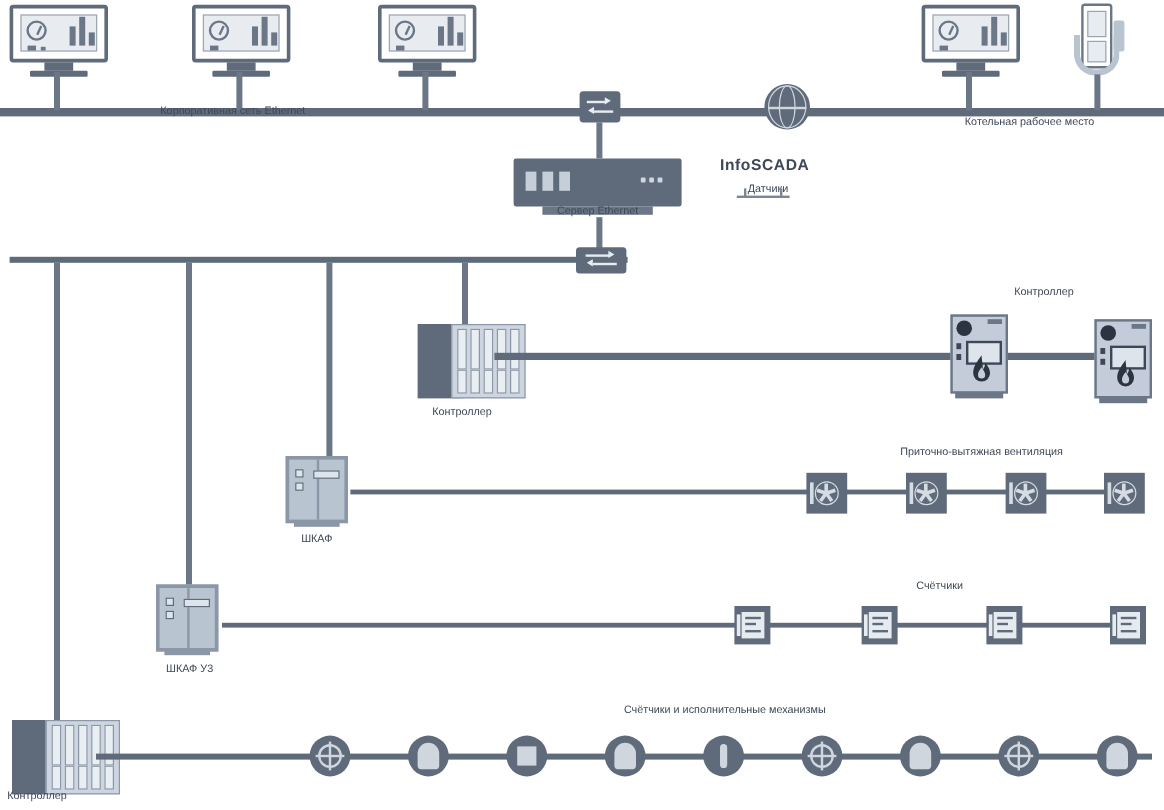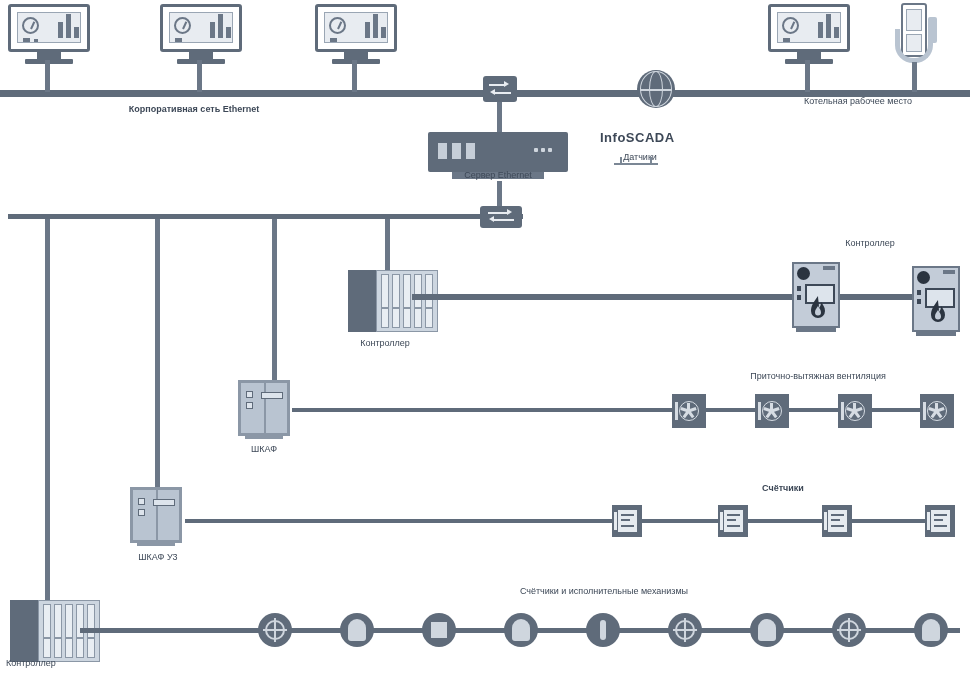--- a/index.html
+++ b/index.html
@@ -163,21 +163,21 @@
   <div class="mob" style="left:893px;top:3px;">
     <div class="keys"></div>
     <div class="body">
       <div class="sc"></div>
       <div class="kb"></div>
     </div>
     <div class="grip"></div>
   </div>
   <div class="wire" style="left:912px;top:62px;width:5px;height:30px;"></div>
 
-  <div class="lbl c" style="left:194px;top:104px;font-weight:bold;">Корпоративная сеть Ethernet</div>
+  <div class="lbl c" style="left:194px;top:87px;">Корпоративная сеть Ethernet</div>
   <div class="lbl c" style="left:858px;top:96px;">Котельная рабочее место</div>
 
   <div class="sw" style="left:483px;top:76px;">
     <div class="ar" style="left:6px;top:8px;width:16px;"></div>
     <div class="ah" style="left:21px;top:5px;border-left:5px solid #e8ecf1;"></div>
     <div class="ar" style="left:12px;top:16px;width:16px;"></div>
     <div class="ah" style="left:7px;top:13px;border-right:5px solid #e8ecf1;"></div>
   </div>
 
   <div class="globe" style="left:637px;top:70px;">
@@ -320,21 +320,21 @@
   <div class="cab" style="left:130px;top:487px;">
     <div class="split"></div>
     <div class="btn" style="left:5px;top:8px;"></div>
     <div class="btn" style="left:5px;top:19px;"></div>
     <div class="disp"></div>
     <div class="plinth"></div>
   </div>
   <div class="lbl c" style="left:158px;top:552px;">ШКАФ У3</div>
 
   <div class="bus" style="left:185px;top:519px;width:770px;height:4px;"></div>
-  <div class="lbl c" style="left:783px;top:483px;font-weight:bold;">Счётчики</div>
+  <div class="lbl c" style="left:783px;top:483px;">Счётчики</div>
 
   <div class="meter" style="left:612px;top:505px;">
     <div class="edge"></div>
       <div class="face"></div>
     <div class="ln" style="left:9px;top:9px;width:13px;"></div>
     <div class="ln" style="left:9px;top:14px;width:9px;"></div>
     <div class="ln" style="left:9px;top:20px;width:13px;"></div>
   </div>
   <div class="meter" style="left:718px;top:505px;">
     <div class="edge"></div>

